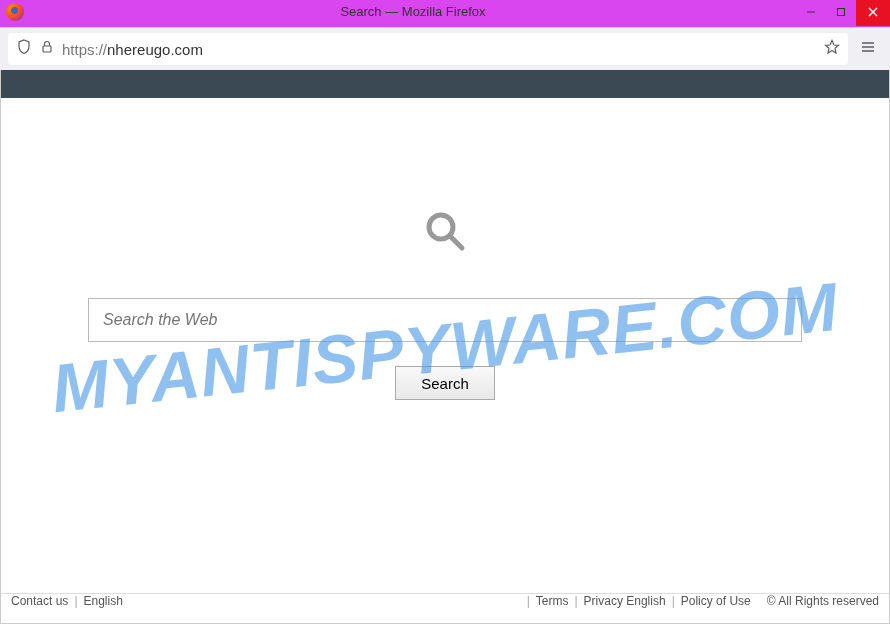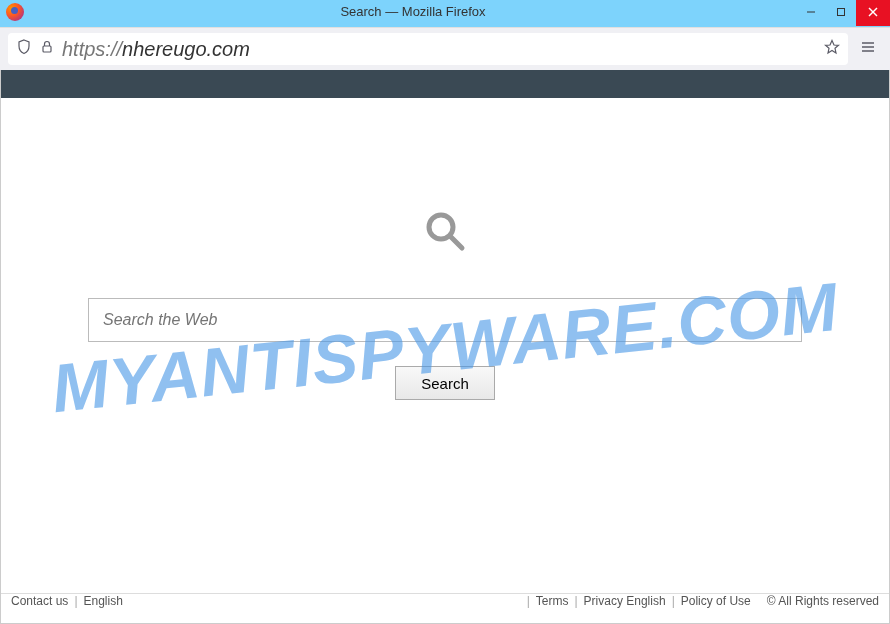--- a/index.html
+++ b/index.html
@@ -10,21 +10,21 @@
     body {
       font-family: -apple-system, BlinkMacSystemFont, "Segoe UI", Arial, sans-serif;
       width: 890px;
       height: 624px;
       background: #fff;
       overflow: hidden;
       position: relative;
     }
     .window-titlebar {
       height: 28px;
-      background: #7dd3fc;
+      background: #d946ef;
       border-bottom: 1px solid #e0e0e0;
       display: flex;
       align-items: center;
       padding: 0 0 4px 6px;
       position: relative;
     }
     .firefox-icon {
       width: 18px;
       height: 18px;
       border-radius: 50%;
@@ -84,23 +84,22 @@
       display: flex;
       align-items: center;
       padding: 0 8px;
       gap: 8px;
     }
     .shield-icon, .lock-icon {
       color: #5b5b66;
     }
     .url-text {
       flex: 1;
-      font-size: 20px;
+      font-size: 15px;
       color: #777;
-      font-style: italic;
     }
     .url-text .domain {
       color: #333;
     }
     .star-icon {
       color: #5b5b66;
       cursor: pointer;
     }
     .menu-icon {
       padding: 4px 6px;

